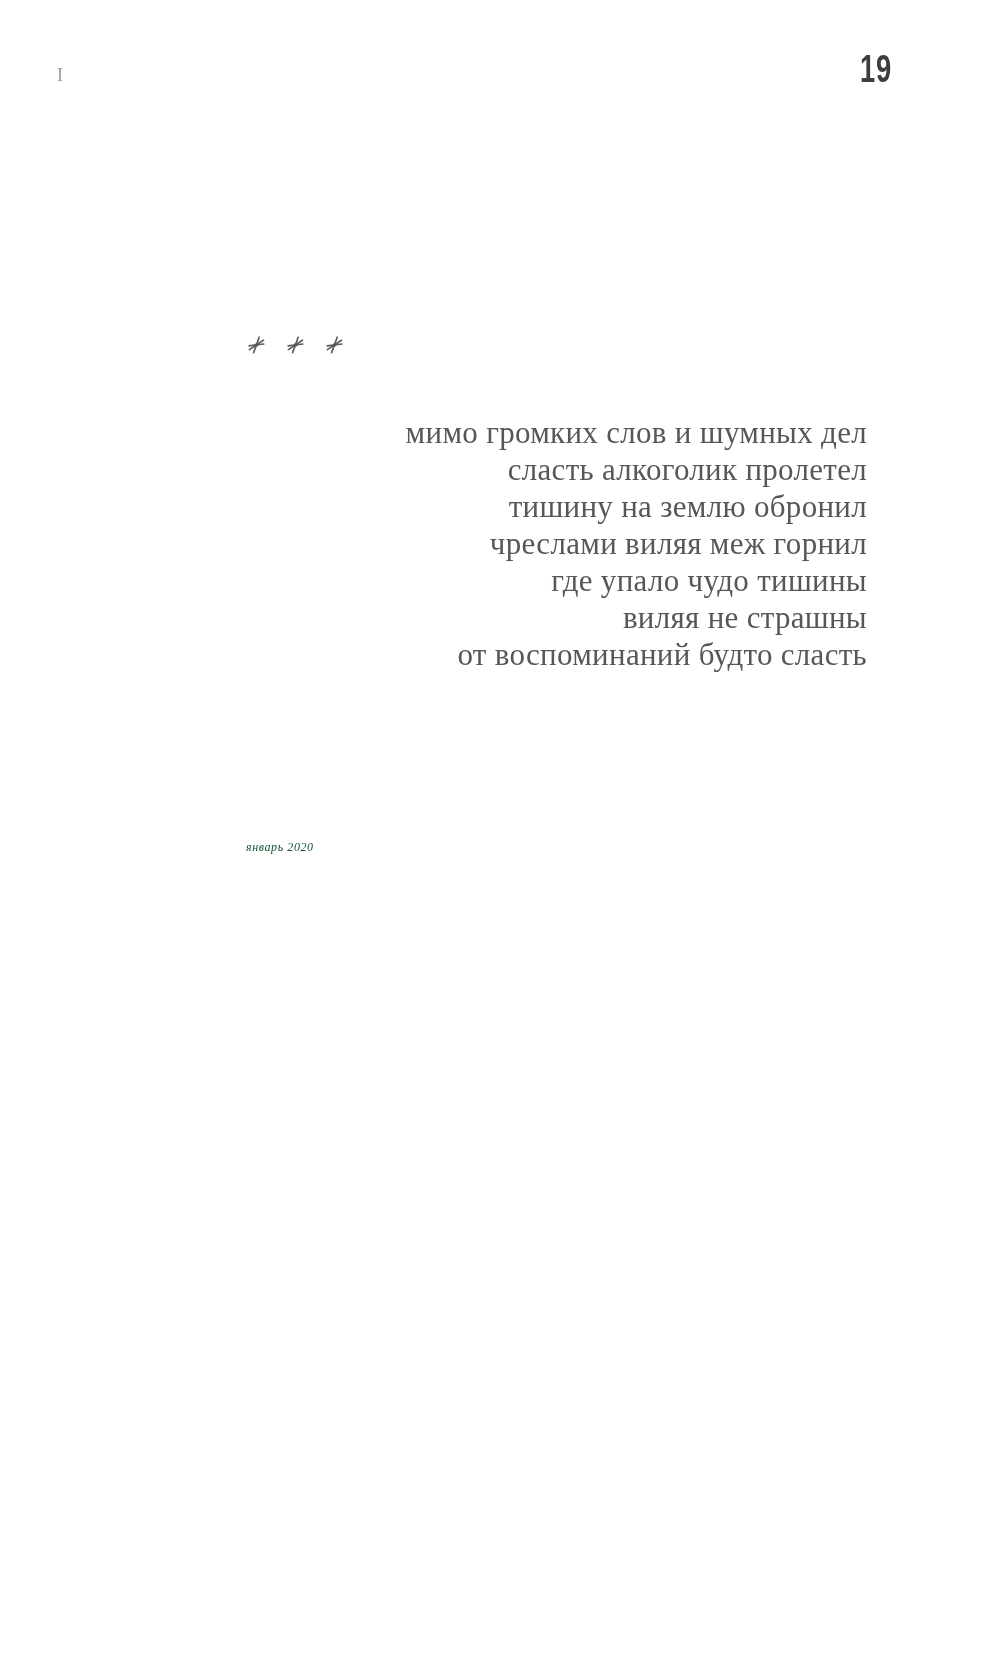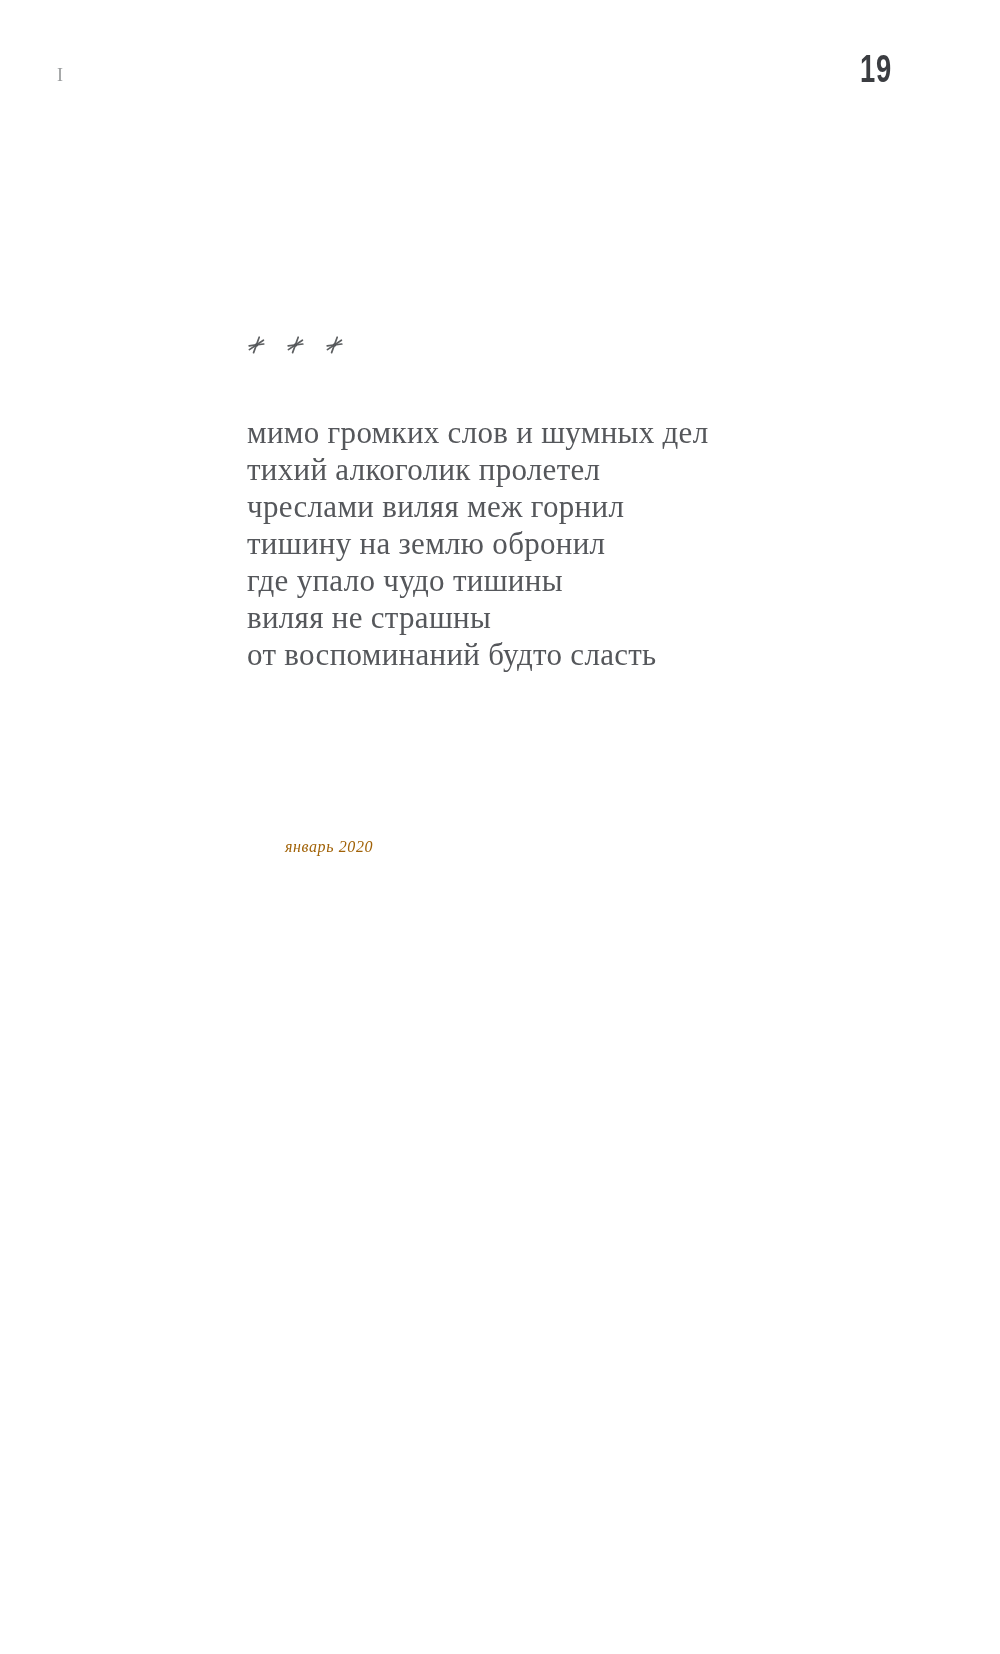--- a/index.html
+++ b/index.html
@@ -59,31 +59,31 @@
     width: 620px;
     font-size: 31px;
     line-height: 37px;
     color: #55575b;
     letter-spacing: 0.3px;
   }
   .stanza-2 {
   }
   .poem .line {
     white-space: nowrap;
+    text-align: right;
   }
   .date-line {
     position: absolute;
     left: 246px;
     top: 835px;
     font-style: italic;
-    font-size: 16px;
+    font-size: 12px;
     line-height: 24px;
-    color: #a16207;
+    color: #14532d;
     letter-spacing: 0.6px;
-    margin-left: 39px;
   }
 </style>
 </head>
 <body>
 
 <div class="page">
 
   <span class="section-marker">I</span>
 
   <span class="page-number">19</span>
@@ -117,23 +117,23 @@
           <line x1="2.2" y1="10.8" x2="16.8" y2="9.0"></line>
         </g>
         <circle cx="9.5" cy="10" r="1.8" fill="#55575b"></circle>
       </svg>
     </span>
   </div>
 
   <div class="poem">
     <div class="stanza stanza-1">
       <div class="line">мимо громких слов и шумных дел</div>
-      <div class="line">тихий алкоголик пролетел</div>
+      <div class="line">сласть алкоголик пролетел</div>
+      <div class="line">тишину на землю обронил</div>
       <div class="line">чреслами виляя меж горнил</div>
-      <div class="line">тишину на землю обронил</div>
     </div>
     <div class="stanza stanza-2">
       <div class="line">где упало чудо тишины</div>
       <div class="line">виляя не страшны</div>
       <div class="line">от воспоминаний будто сласть</div>
     </div>
   </div>
 
   <div class="date-line">январь 2020</div>
 

